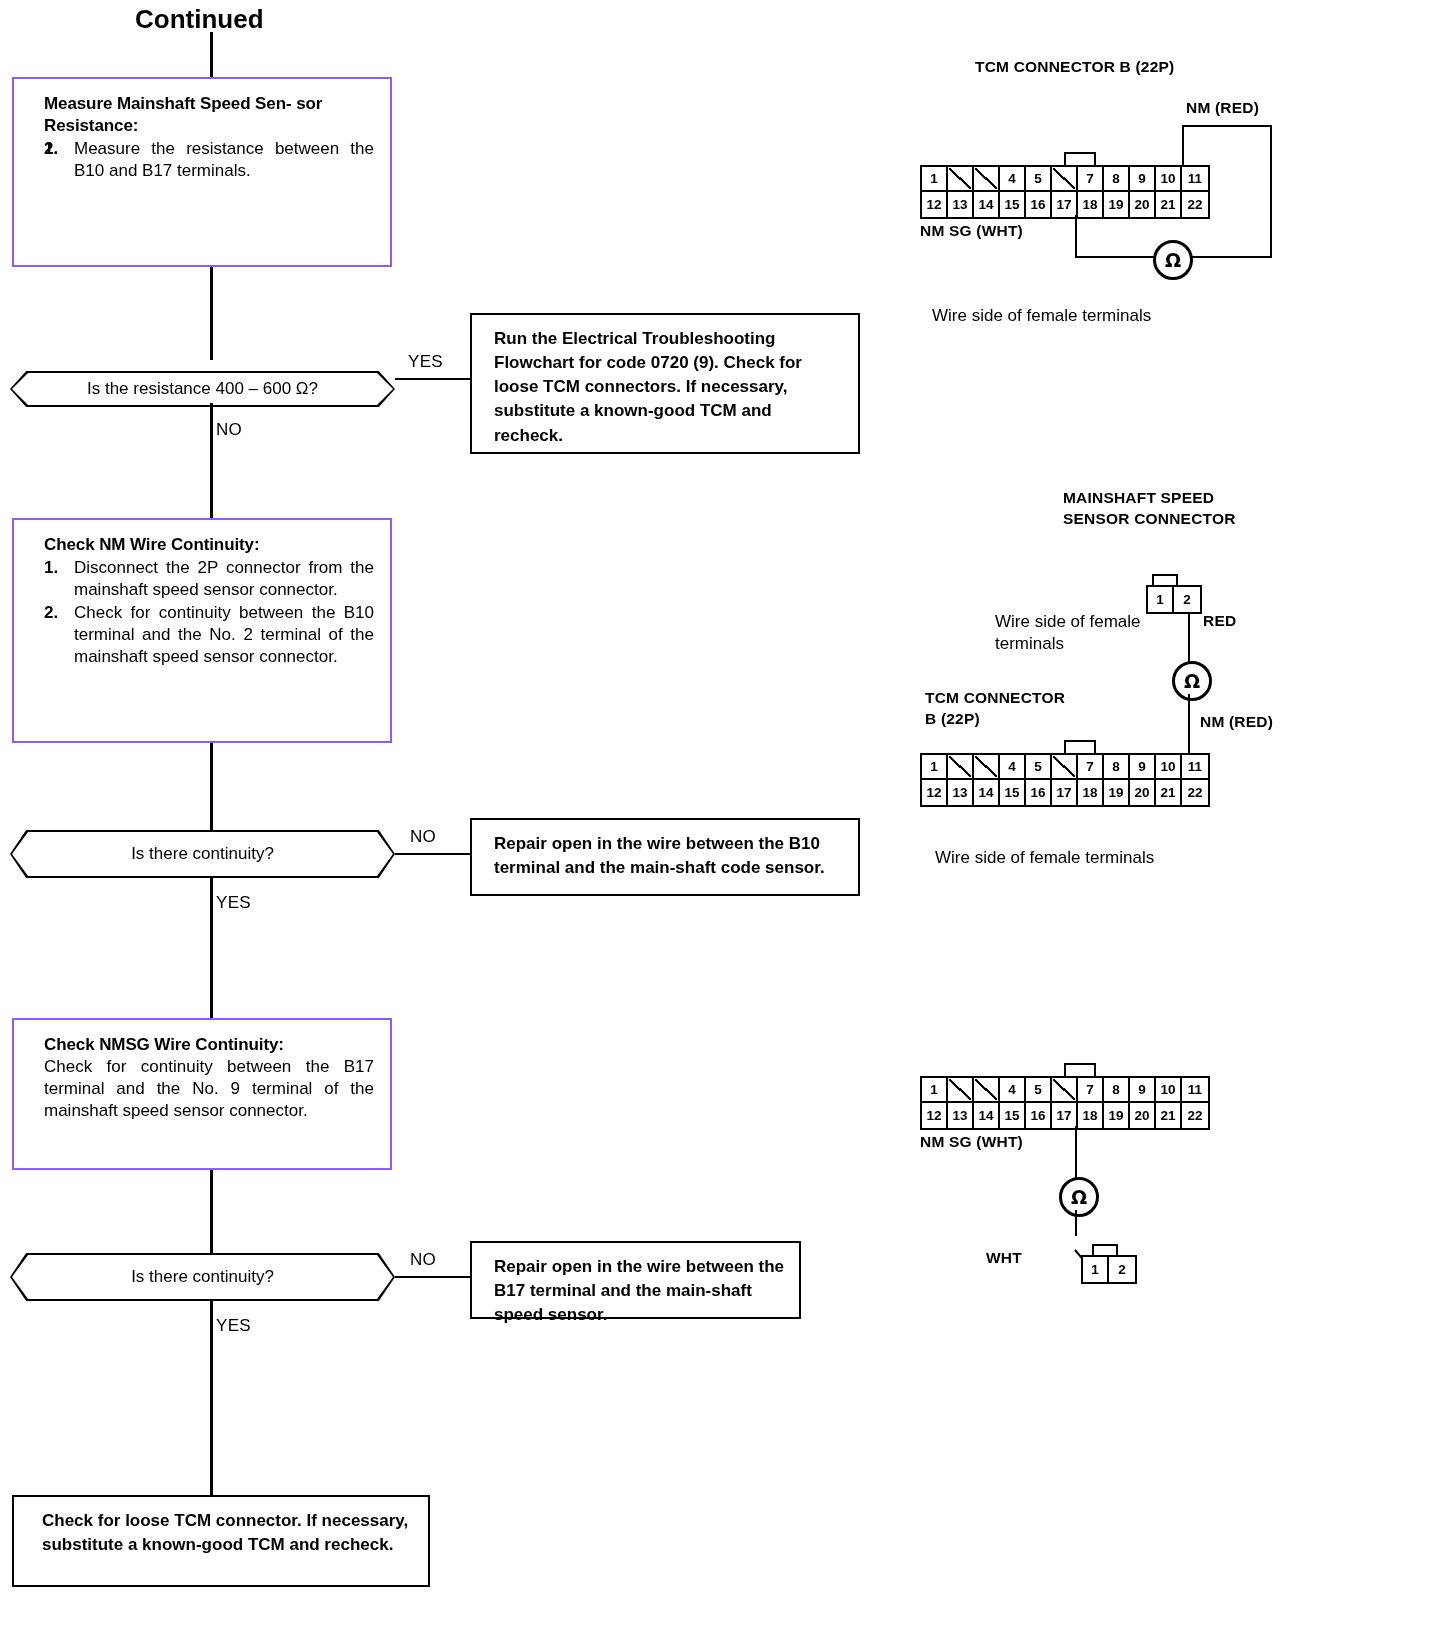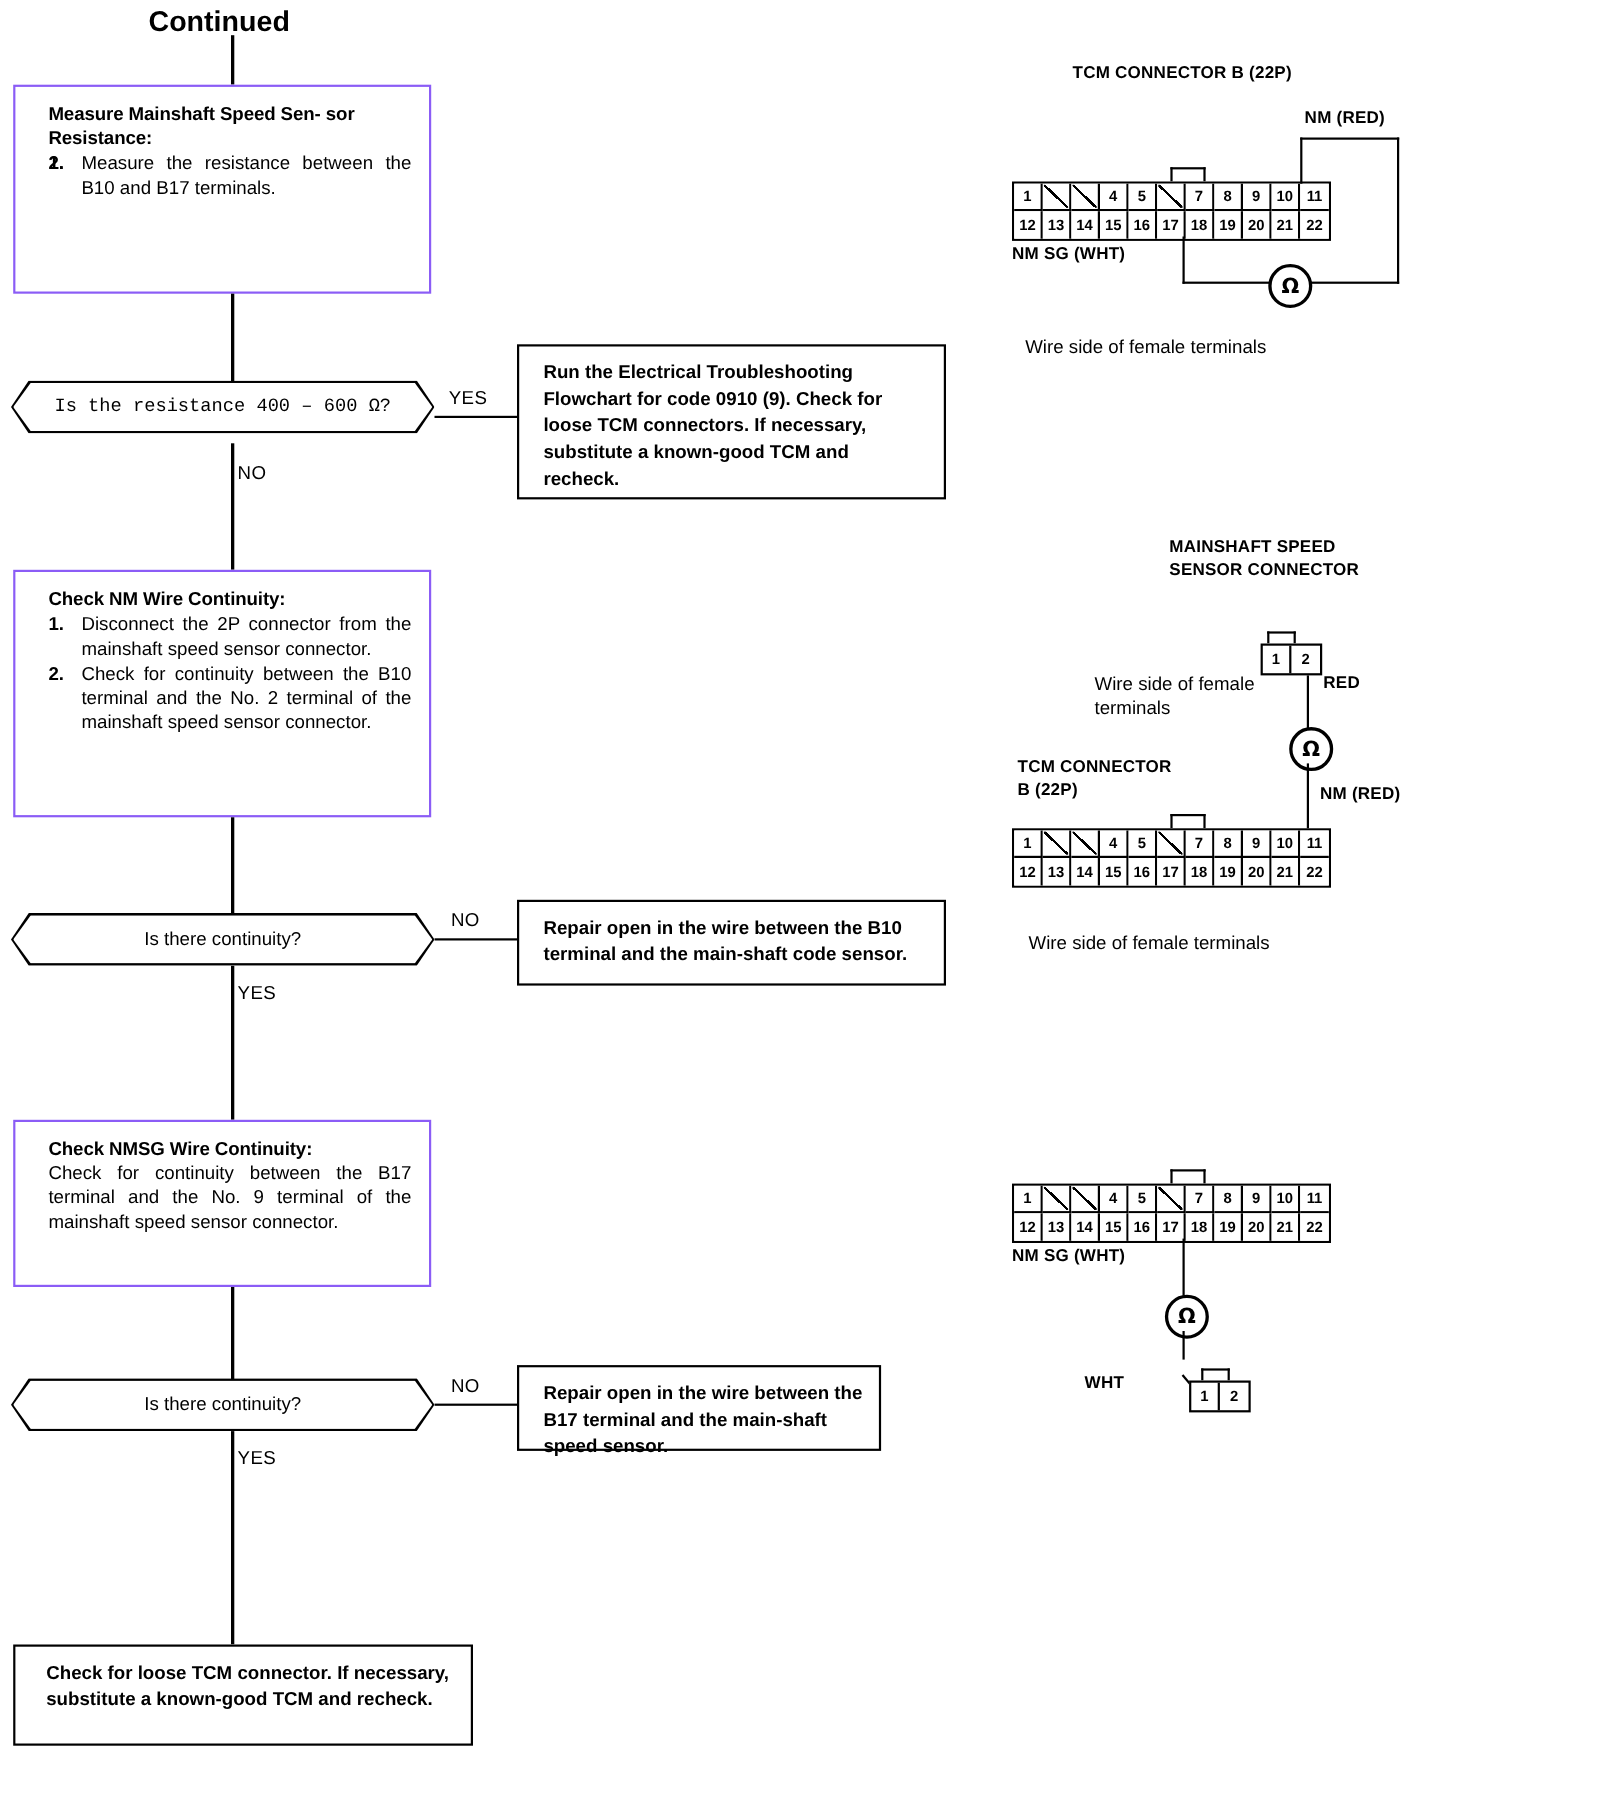--- a/index.html
+++ b/index.html
@@ -224,29 +224,29 @@
     </li>
     <li>
       <span class="num">2.</span>
       <span>Measure the resistance between the B10 and B17 terminals.</span>
     </li>
   </ul>
 </div>
 
 <div class="vline" style="left:210px; top:267px; height:93px;"></div>
 
-<div class="decision" style="left:10px; top:346px; width:385px; height:48px;font-family:Liberation Mono, monospace;">
+<div class="decision" style="left:10px; top:371px; width:385px; height:36px;">
   <div class="inner"></div>
   <span class="dtext">Is the resistance 400 – 600 Ω?</span>
 </div>
 
 <div class="hline2" style="left:395px; top:378px; width:78px;"></div>
 <div class="branch-label" style="left:408px; top:352px;">YES</div>
 
-<div class="result-box" style="left:470px; top:313px; width:390px; height:141px;">Run the Electrical Troubleshooting Flowchart for code 0910 (9). Check for loose TCM connectors. If necessary, substitute a known-good TCM and recheck.</div>
+<div class="result-box" style="left:470px; top:313px; width:390px; height:141px;">Run the Electrical Troubleshooting Flowchart for code 0720 (9). Check for loose TCM connectors. If necessary, substitute a known-good TCM and recheck.</div>
 
 <div class="vline" style="left:210px; top:403px; height:115px;"></div>
 <div class="branch-label" style="left:216px; top:420px;">NO</div>
 
 <div class="proc-box" id="box2" style="left:12px; top:518px; width:380px; height:225px;">
   <div class="proc-title">Check NM Wire Continuity:</div>
   <ul class="proc-list">
     <li>
       <span class="num">1.</span>
       <span>Disconnect the 2P connector from the mainshaft speed sensor connector.</span>

